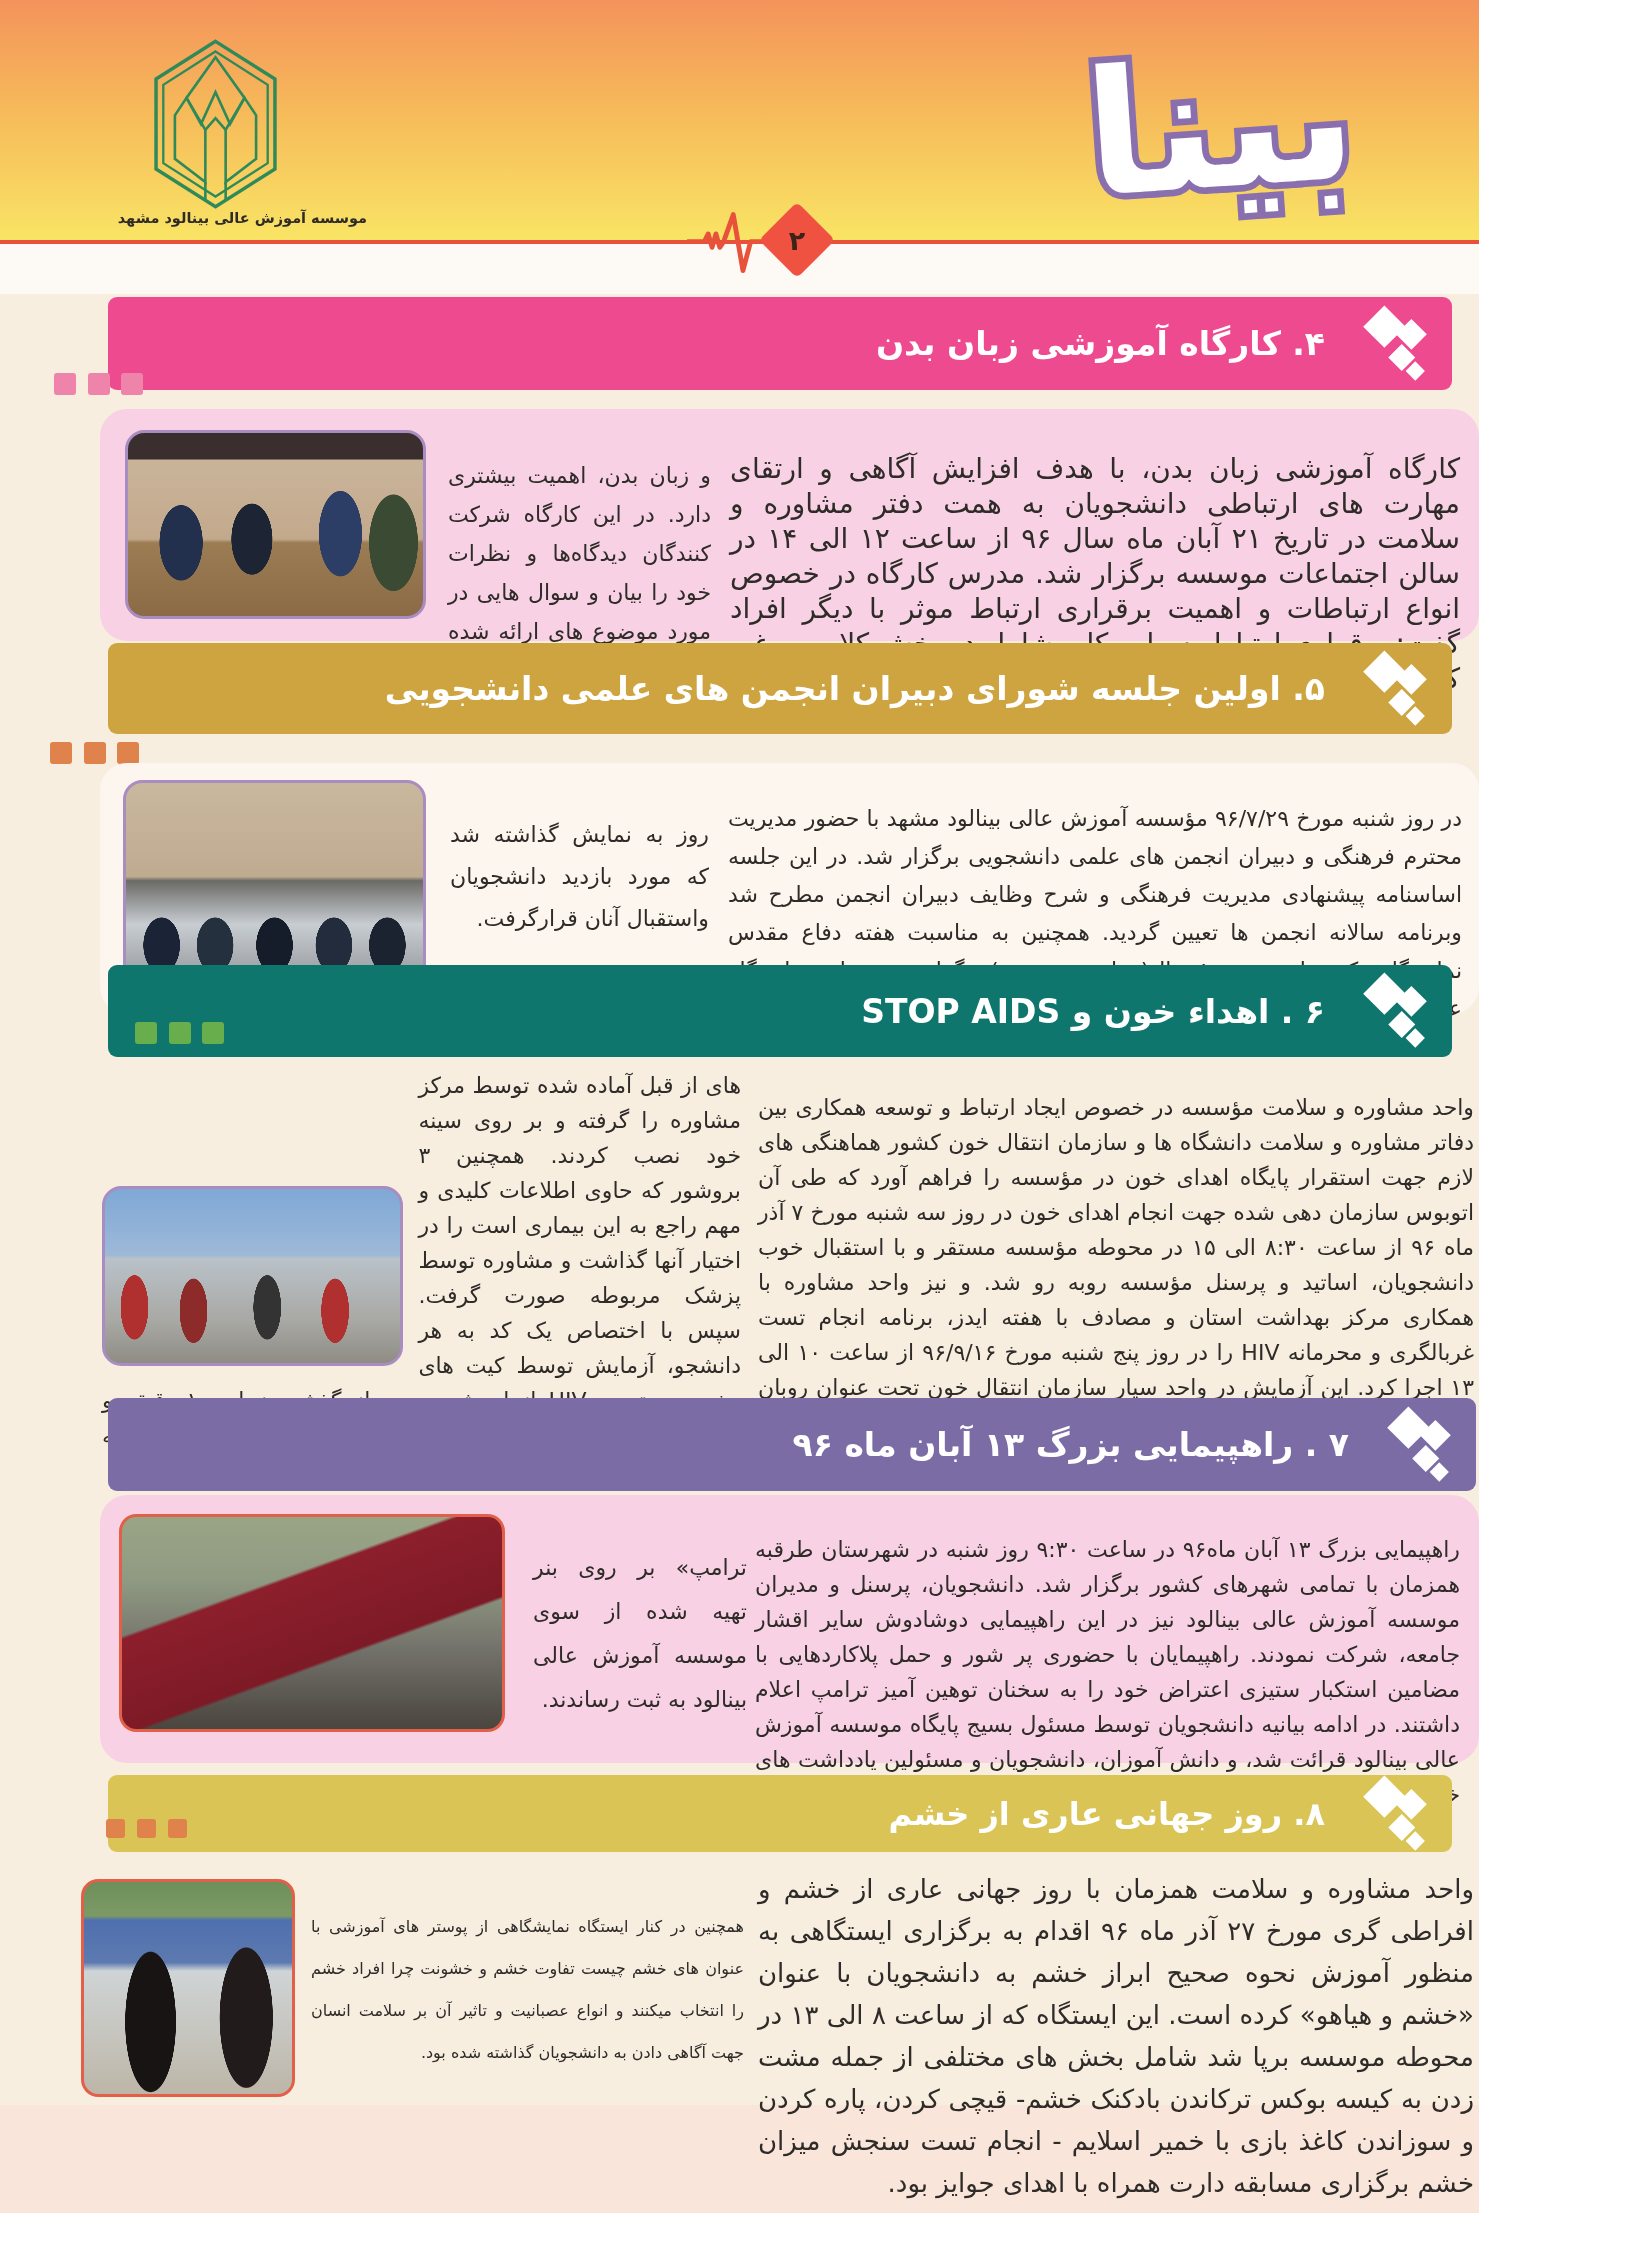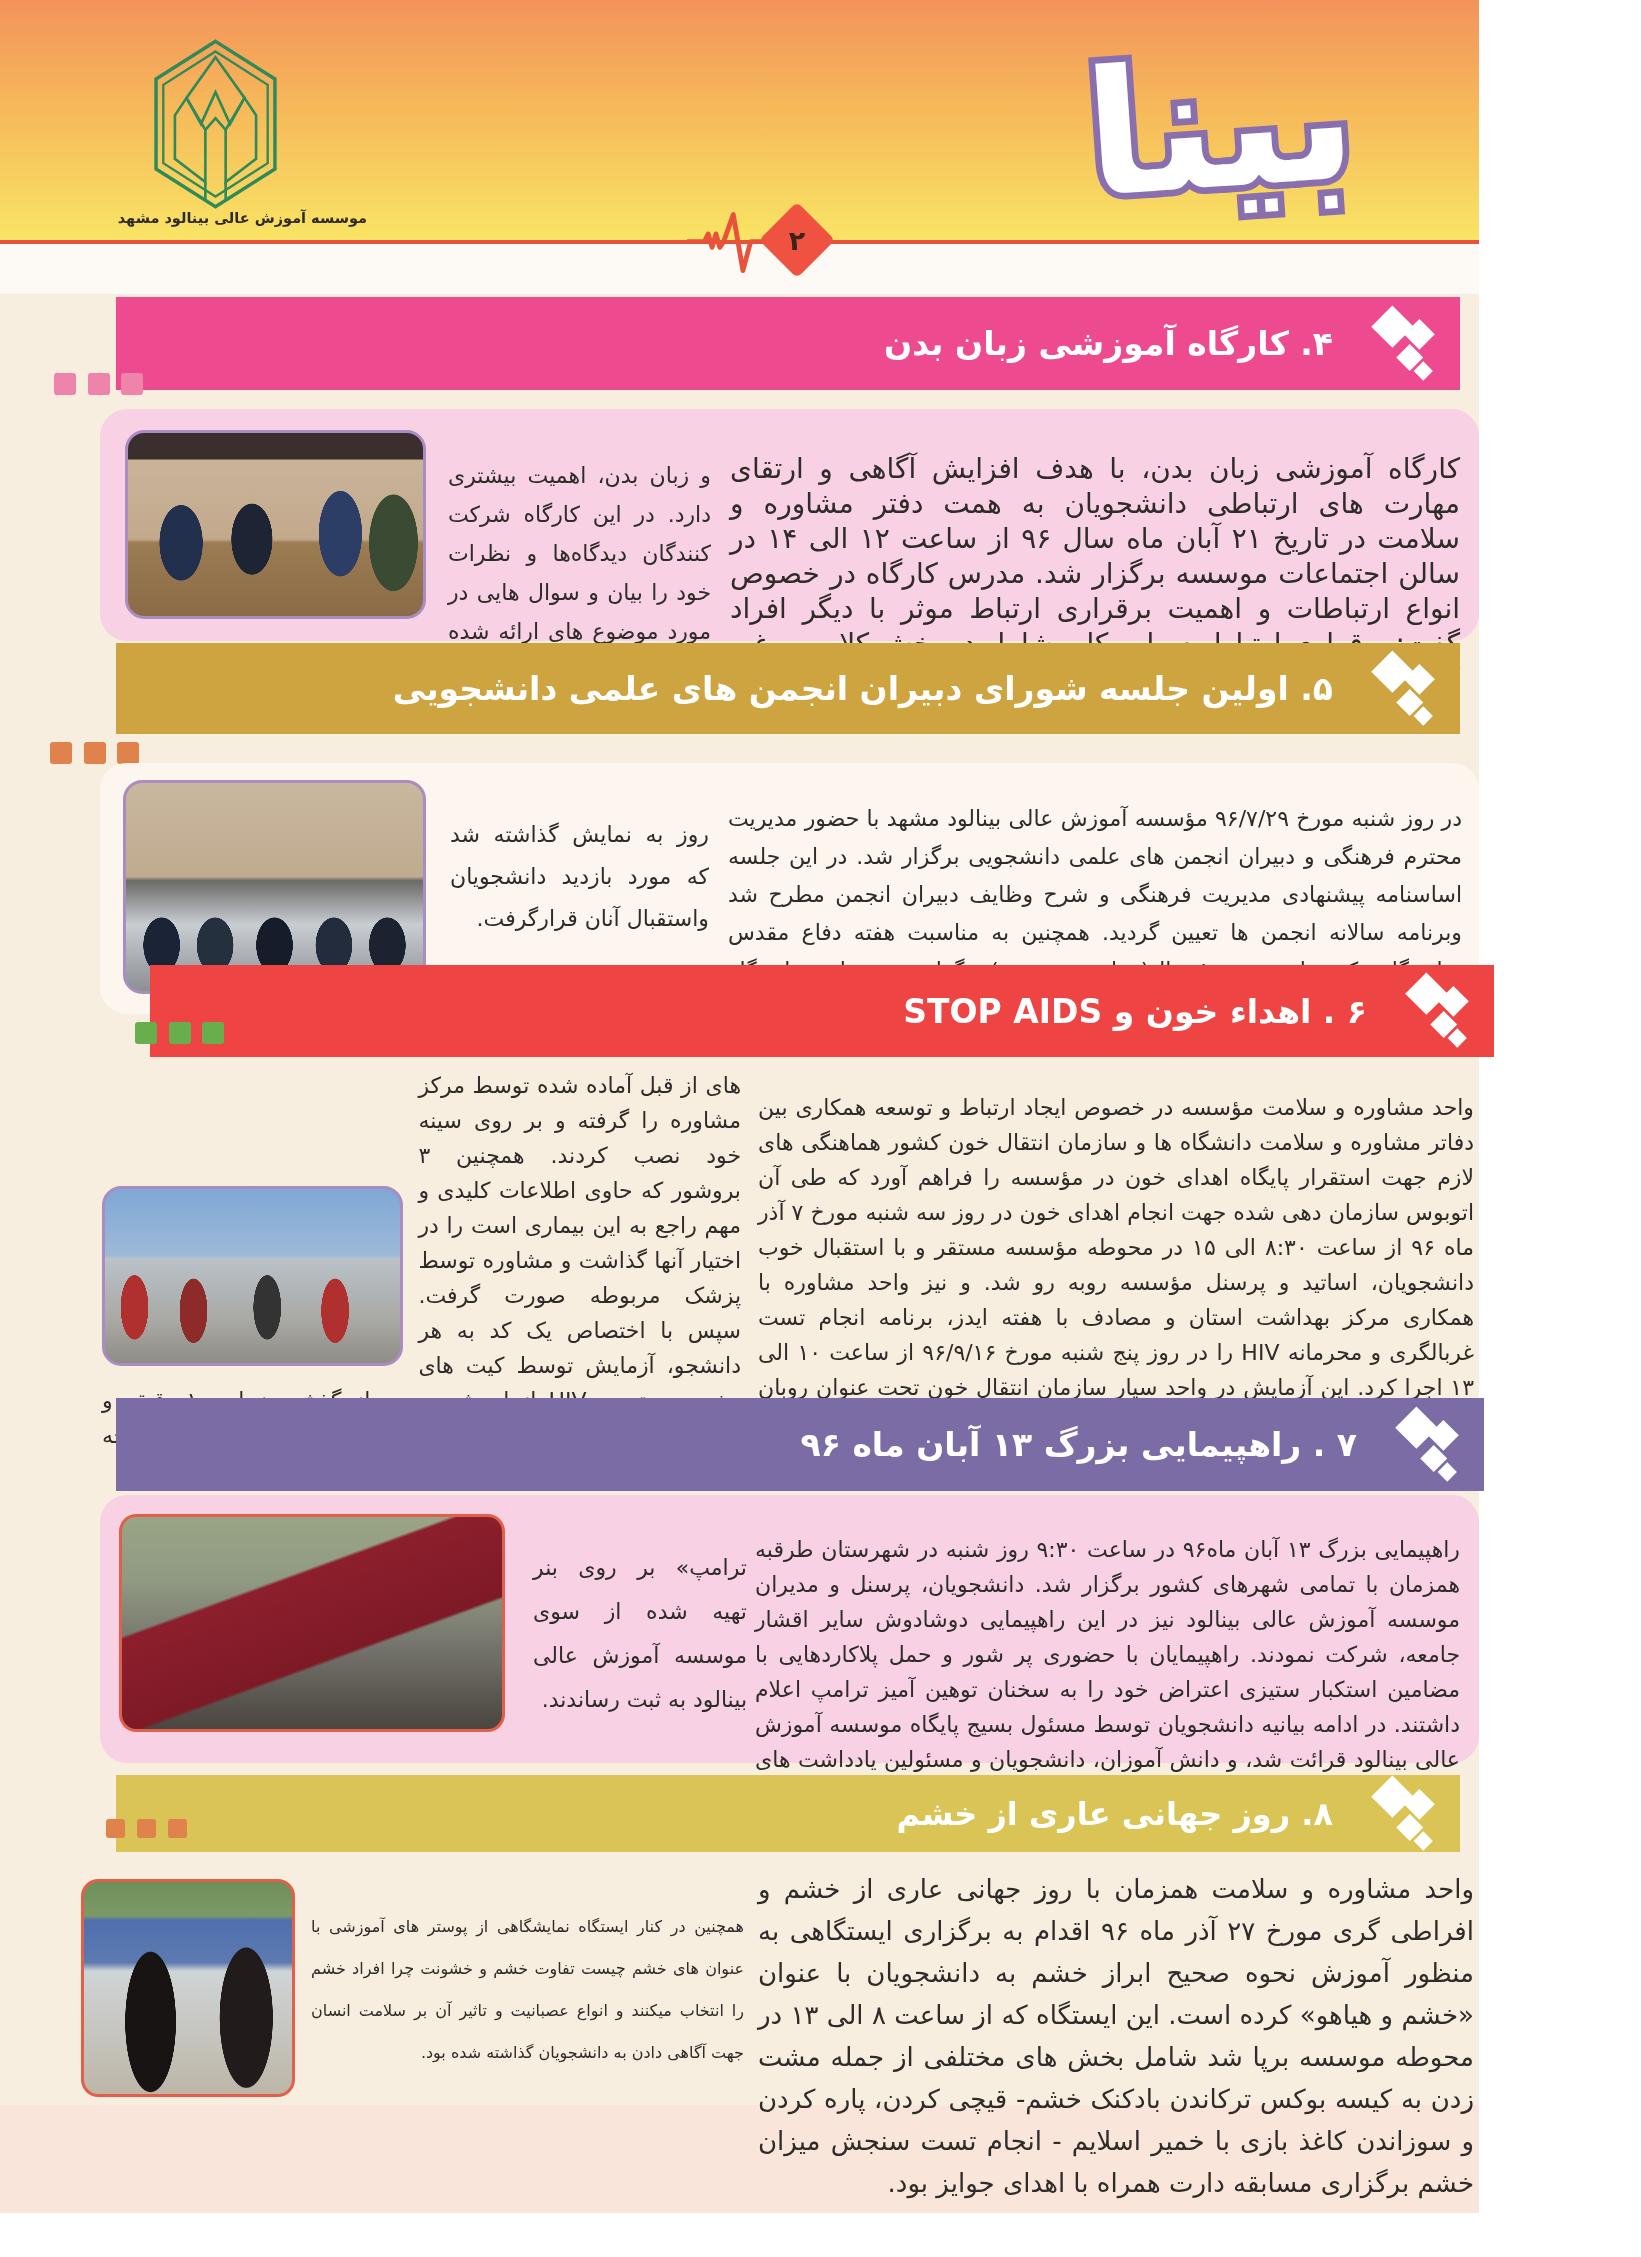--- a/index.html
+++ b/index.html
@@ -27,29 +27,29 @@
   .callig .stroke{-webkit-text-stroke:13.5px #8a6fae;color:#8a6fae;}
 
   .pulse{left:687px;top:203px;width:108px;height:83px;}
   .pagenum-diamond{left:770px;top:213px;width:54px;height:54px;background:#ef5240;
         transform:rotate(45deg);border-radius:5.8px;}
   .pagenum-diamond span{position:absolute;left:0;top:0;width:54px;height:54px;
         display:flex;align-items:center;justify-content:center;transform:rotate(-45deg);
         font-size:27px;font-weight:700;color:#3c2317;}
 
   
-  .banner{left:116px;width:1344px;height:93px;border-radius:0;}
+  .banner{left:108px;width:1344px;height:93px;border-radius:9px;}
   .banner .title{position:absolute;right:127px;top:0;height:100%;display:flex;
         align-items:center;color:#ffffff;font-weight:700;font-size:33px;direction:rtl;
         white-space:nowrap;}
   .banner .dico{position:absolute;right:25px;top:50%;transform:translateY(-50%);
         width:64px;height:81px;}
   .b4{top:297px;background:#ee4a90;}
   .b5{top:643px;height:91px;background:#cda43f;}
-  .b6{top:965px;height:92px;background:#ef4444;margin-left:34px;}
+  .b6{top:965px;height:92px;background:#0f766e;}
   .b7{top:1398px;background:#7c6ca5;padding-left:24px;}
   .b8{top:1775px;height:77px;background:#d9c455;}
   .b8 .title{font-size:32px;}
 
   
   .sq-row{display:flex;gap:11.6px;}
   .sq-row i{display:block;width:22px;height:22px;border-radius:2.9px;}
   .sq4{left:54px;top:373px;}  .sq4 i{background:#ef84ab;}
   .sq5{left:50px;top:742px;}  .sq5 i{background:#e0824c;}
   .sq6{left:135px;top:1022px;}.sq6 i{background:#68ae4d;}

